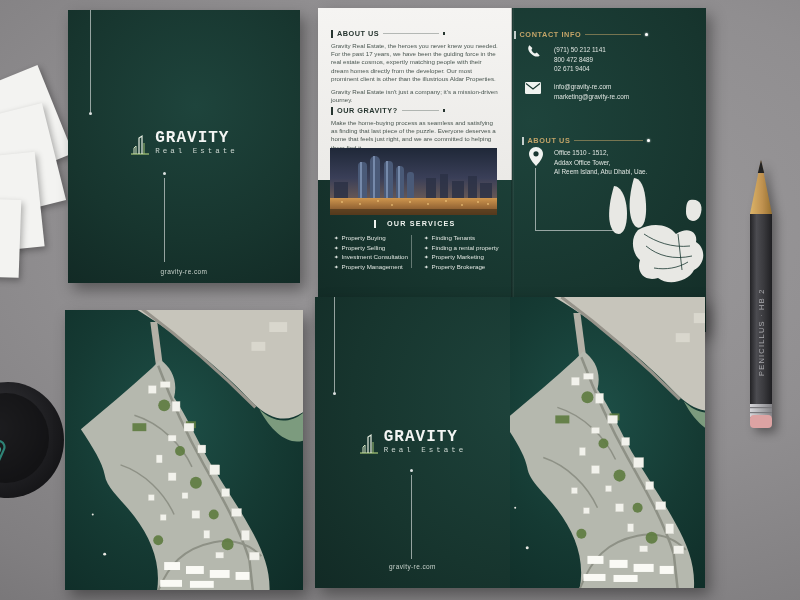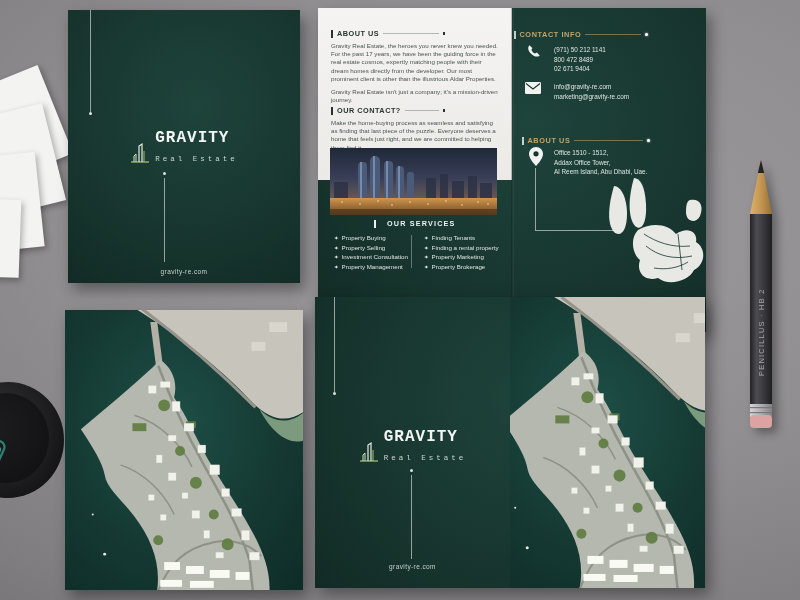--- a/index.html
+++ b/index.html
@@ -16,21 +16,21 @@
 
   
   .vline { position:absolute; width:1px; background:rgba(255,255,255,.55); }
   .hline { position:absolute; height:1px; background:rgba(255,255,255,.55); }
   .ldot  { position:absolute; width:3px; height:3px; border-radius:50%; background:#fff; opacity:.85; }
 
   
   .logo { position:absolute; display:flex; align-items:flex-end; gap:5px; }
   .logo .txt { display:flex; flex-direction:column; line-height:1;font-family:Liberation Mono, monospace; }
   .logo .name { font-size:16px; font-weight:bold; color:#f3f5f3; letter-spacing:1px; }
-  .logo .tag  { font-size:7.5px; color:#ccd6d0; letter-spacing:3px; margin-top:10px; }
+  .logo .tag  { font-size:7.5px; color:#ccd6d0; letter-spacing:3px; margin-top:2px; }
   .site { position:absolute; width:100%; text-align:center; font-size:6.5px; color:#c9d3cd; letter-spacing:.4px; }
 
   
   .white-half { position:absolute; left:0; top:0; width:194px; height:172px;
     background:linear-gradient(180deg,#f5f4f2 0%, #ebeae7 100%); }
   .fold { position:absolute; left:193px; top:0; width:3px; height:100%;
     background:linear-gradient(90deg, rgba(0,0,0,.28), rgba(255,255,255,.07)); }
 
   .head-dark, .head-gold { position:absolute; display:flex; align-items:center; gap:4px; }
   .head-dark .bar { width:2px; height:8px; background:#26352f; }
@@ -215,21 +215,21 @@
       <span class="rule"></span>
       <span class="rdot"></span>
     </div>
     <div class="copy" style="left:13px; top:34px; width:168px;">
       <p>Gravity Real Estate, the heroes you never knew you needed. For the past 17 years, we have been the guiding force in the real estate cosmos, expertly matching people with their dream homes directly from the developer. Our most prominent client is other than the illustrious Aldar Properties.</p>
       <p>Gravity Real Estate isn't just a company; it's a mission-driven journey.</p>
     </div>
 
     <div class="head-dark" style="left:13px; top:98px; width:114px;">
       <span class="bar"></span>
-      <span class="lbl">OUR CONTACT?</span>
+      <span class="lbl">OUR GRAVITY?</span>
       <span class="rule"></span>
       <span class="rdot"></span>
     </div>
     <div class="copy" style="left:13px; top:111px; width:170px;">
       <p>Make the home-buying process as seamless and satisfying as finding that last piece of the puzzle. Everyone deserves a home that feels just right, and we are committed to helping them find it.</p>
     </div>
 
     <svg style="position:absolute; left:12px; top:140px;" width="167" height="67" viewBox="0 0 167 67">
       <rect width="167" height="67" fill="url(#sky)"></rect>
       <g fill="#2c3246" opacity=".85">

